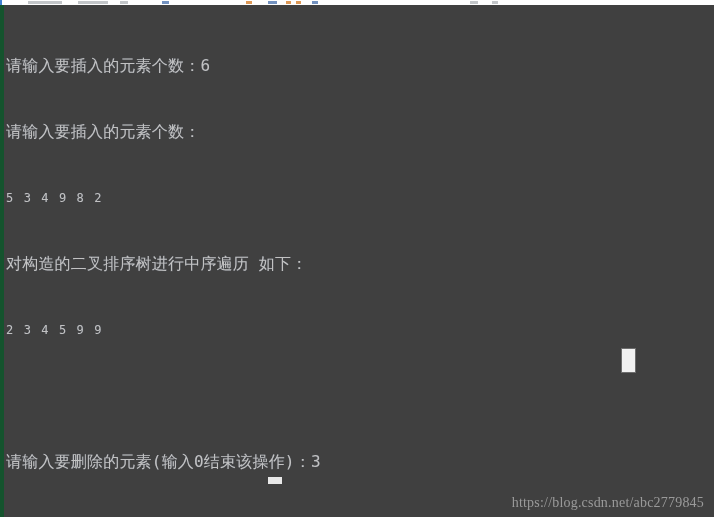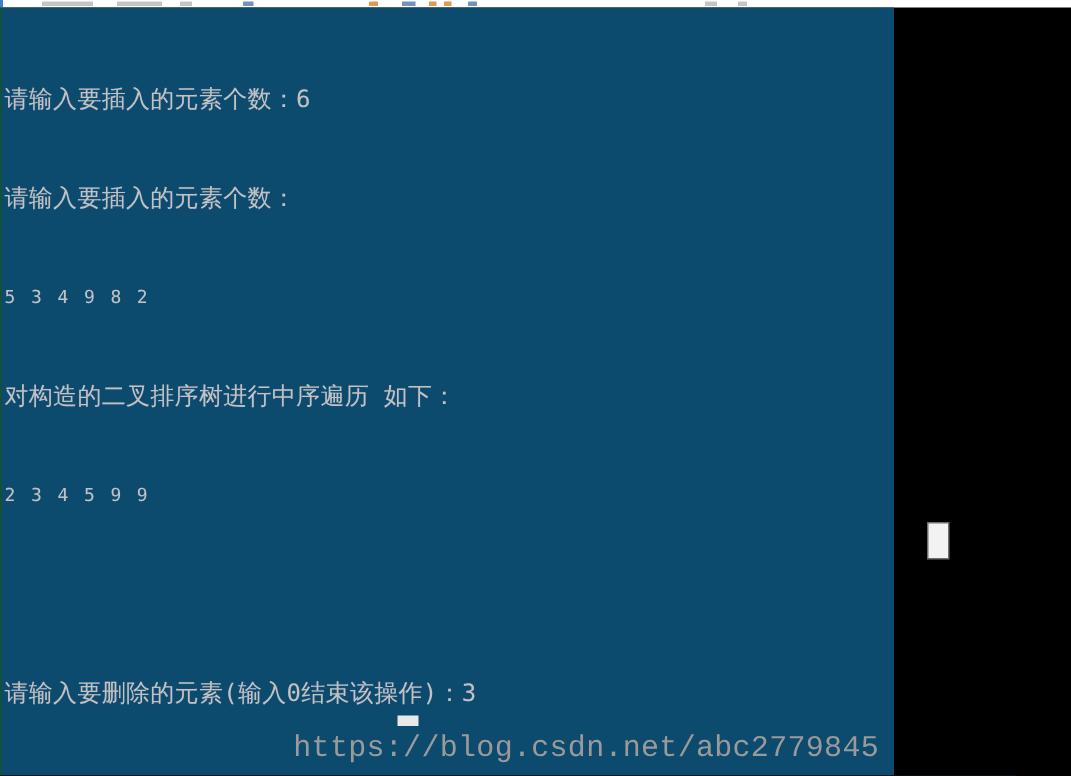--- a/index.html
+++ b/index.html
@@ -39,24 +39,24 @@
     left: 0; top: 0;
     width: 2px; height: 5px;
     background: #3f7fd0;
   }
 
   
   #console {
     position: absolute;
     left: 0;
     top: 5px;
-    width: 596px;
+    width: 714px;
     height: 512px;
-    background: #0c4a6e;
-    border-left: 1px solid #14532d;
+    background: #404040;
+    border-left: 4px solid #14532d;
     box-sizing: border-box;
   }
 
   #console-text {
     position: absolute;
     left: 2px;
     top: 6px;
     width: 706px;
     color: #c2c2c2;
     font-size: 16px;
@@ -94,22 +94,22 @@
     width: 14px;
     height: 7px;
     background: #e8e8e8;
   }
 
   #watermark {
     position: absolute;
     right: 10px;
     bottom: 6px;
     color: #9a9a9a;
-    font-family: Liberation Mono, monospace;
-    font-size: 20px;
+    font-family: Liberation Serif, serif;
+    font-size: 14px;
     letter-spacing: .2px;
     white-space: nowrap;
   }
 </style>
 </head>
 <body>
 
 <div id="screen">
 
   <div id="toolbar-sliver">

